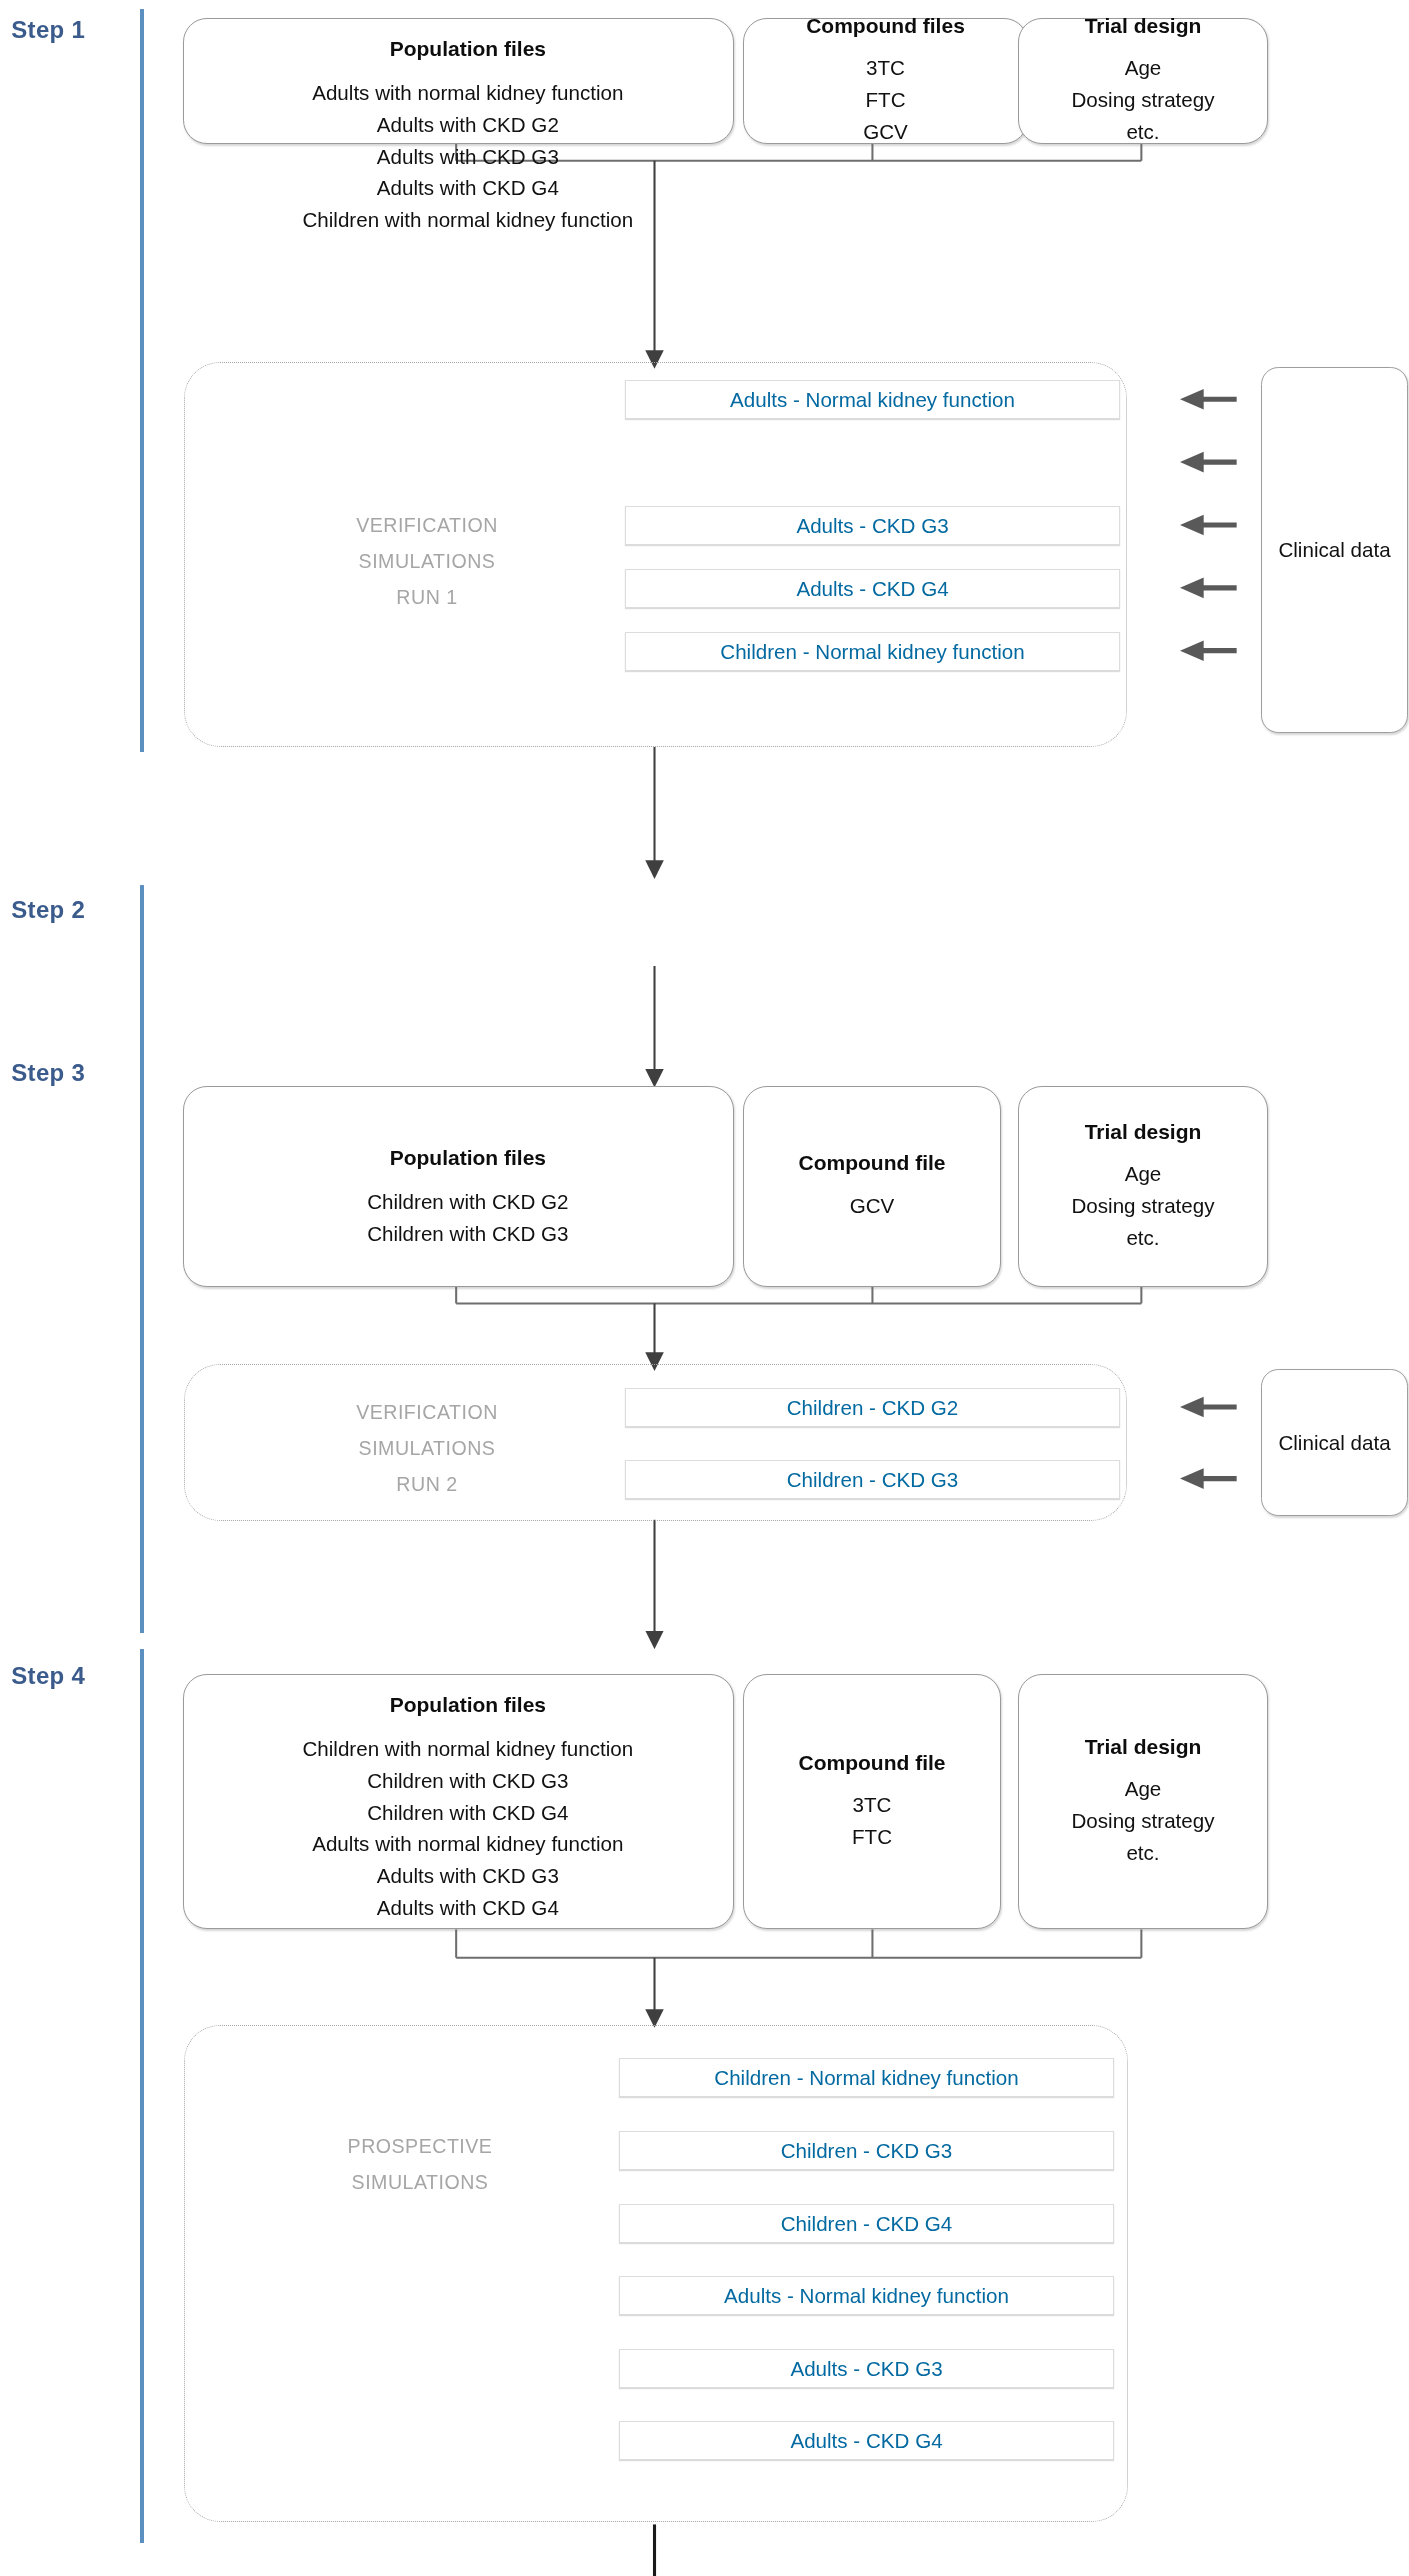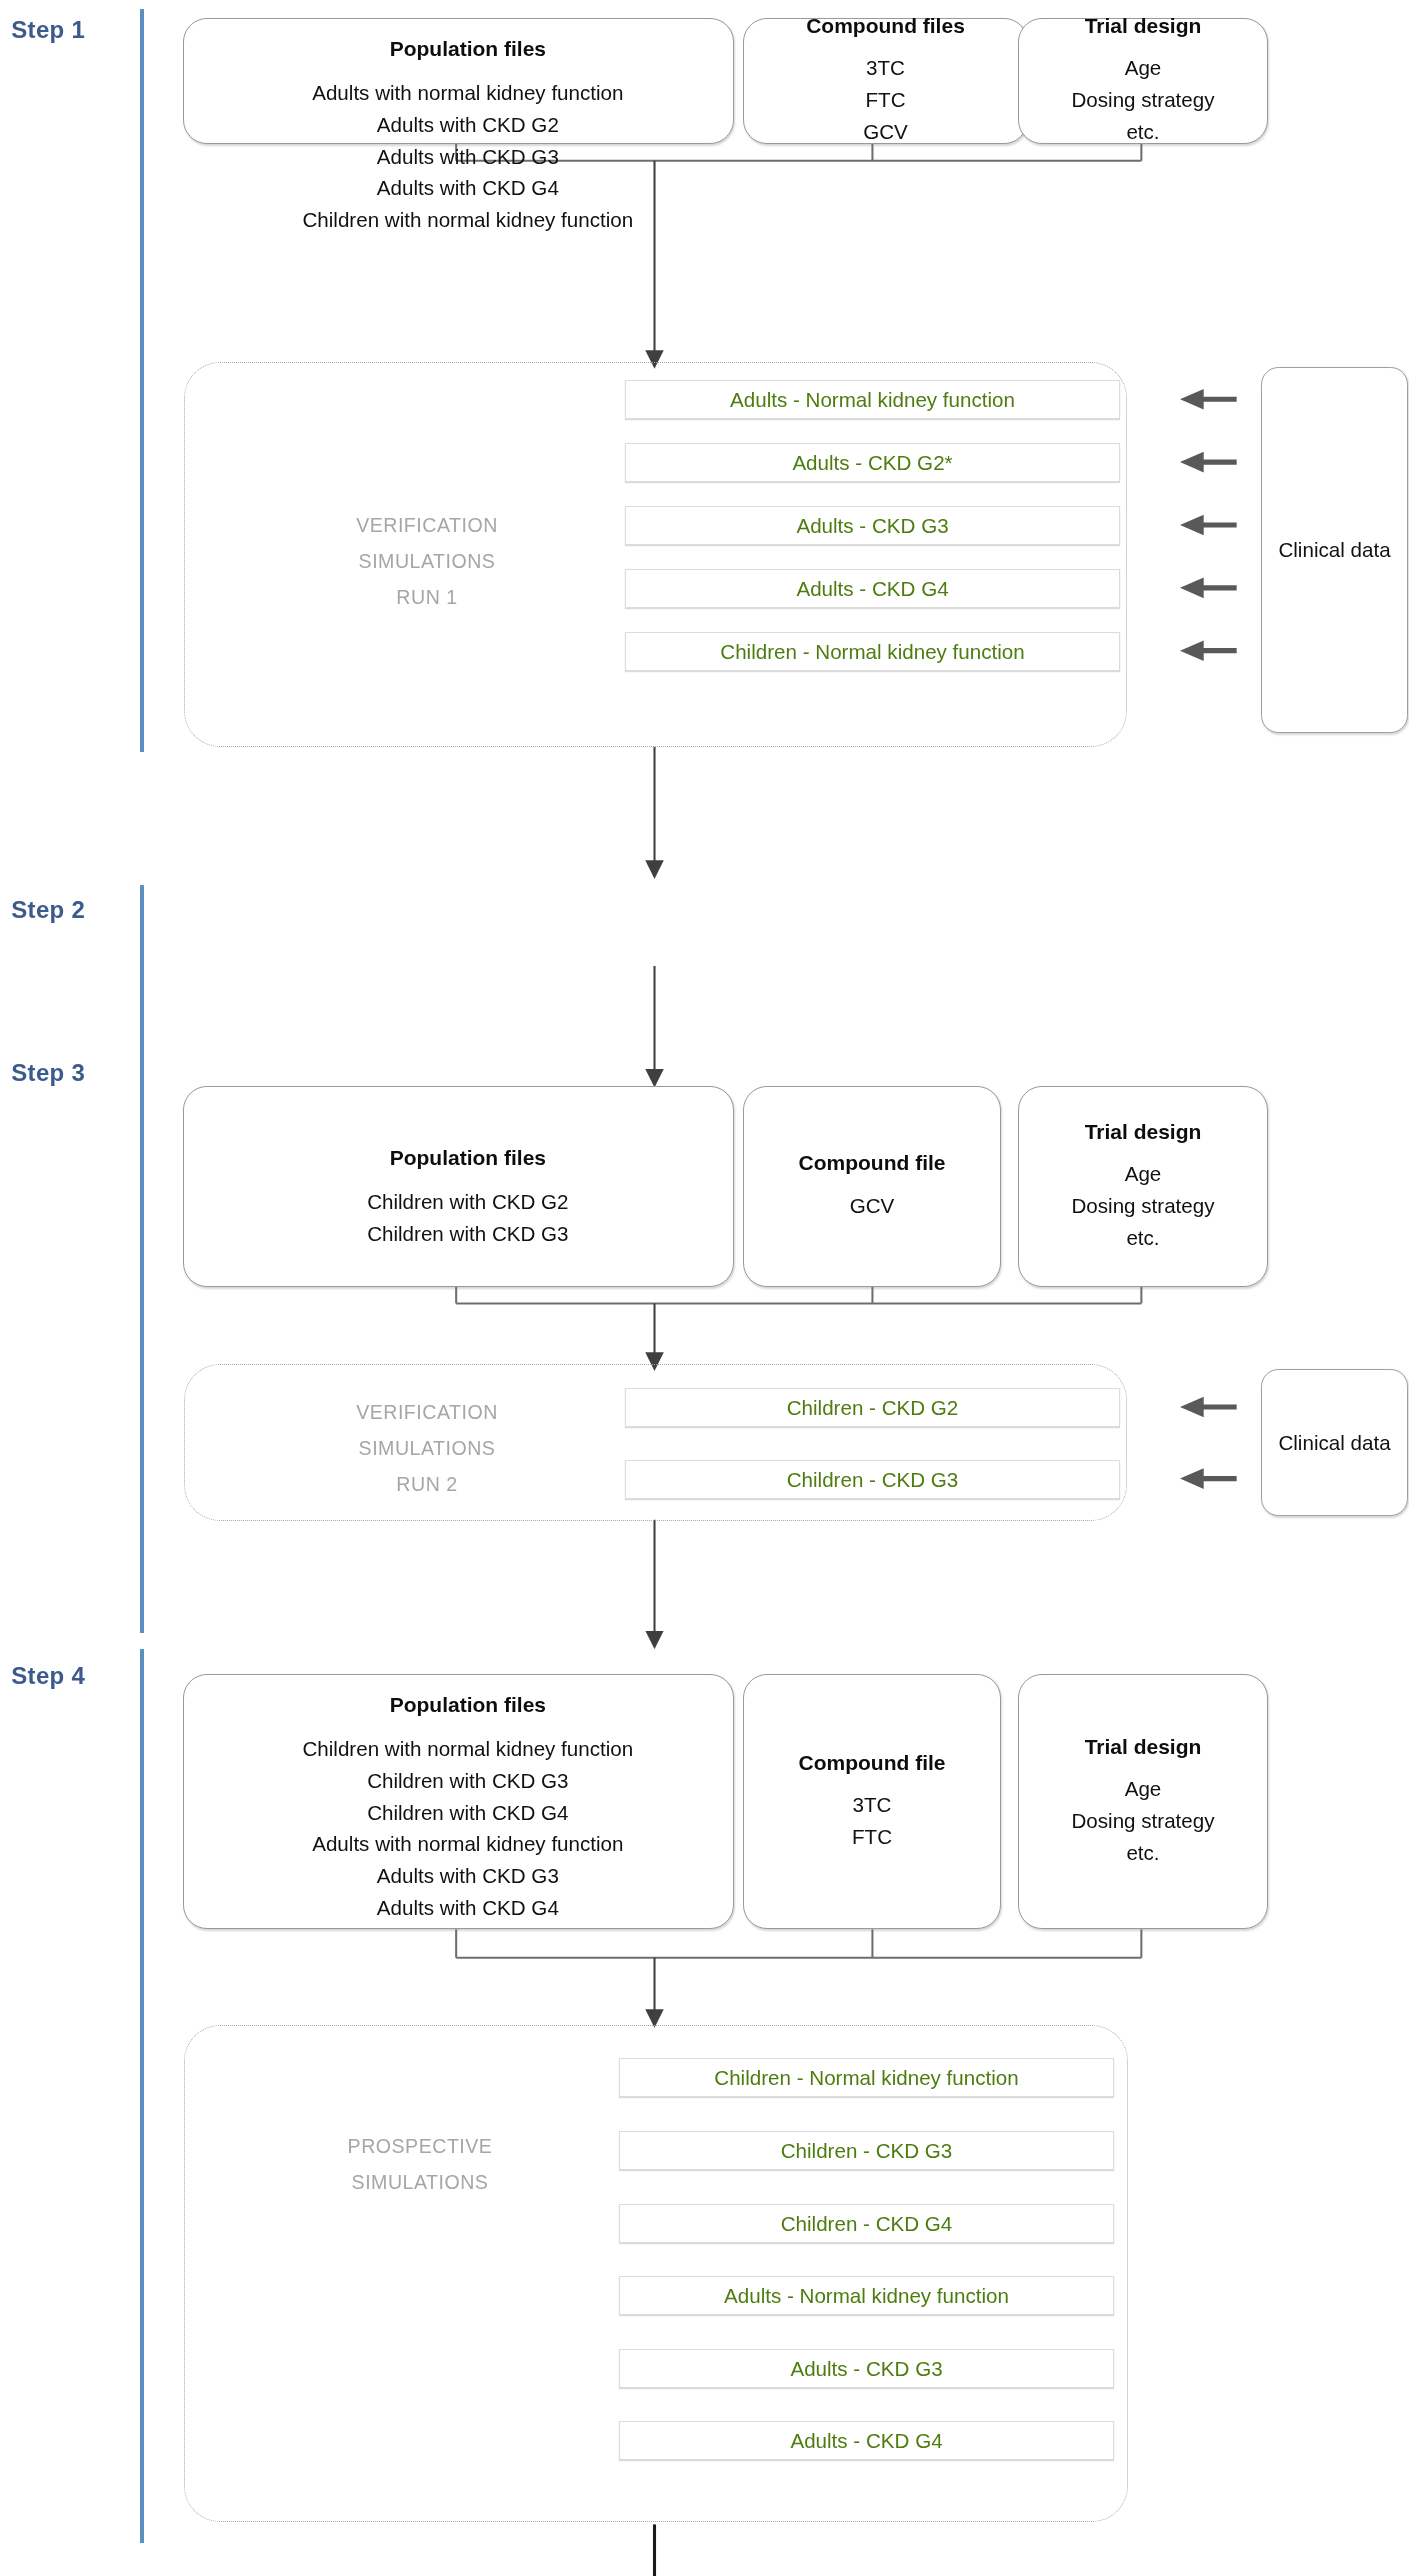--- a/index.html
+++ b/index.html
@@ -98,21 +98,21 @@
 
   
   .sim-box {
     position: absolute;
     background: #ffffff;
     border: 1px solid #DCDCDC;
     display: flex;
     align-items: center;
     justify-content: center;
     font-size: 20.6px;
-    color: #4d7c0f;
+    color: #0369a1;
     box-shadow: 0 1px 1px rgba(190,190,190,0.55);
   }
 
   
   .clin-box {
     position: absolute;
     background: #ffffff;
     border: 1px solid #9E9E9E;
     border-radius: 17.5px;
     box-shadow: 1px 1.5px 2.1px rgba(120,120,120,0.30);
@@ -244,23 +244,20 @@
 
   <div class="sim-caption" style="left:319px; top:507px; width:216px;">
     <div>VERIFICATION</div>
     <div>SIMULATIONS</div>
     <div>RUN 1</div>
   </div>
 
   <div class="sim-box" style="left:625px; top:380px; width:495px; height:39px;">
     <span>Adults - Normal kidney function</span>
   </div>
-  <div class="sim-box" style="left:625px; top:443px; width:495px; height:39px;">
-    <span>Adults - CKD G2*</span>
-  </div>
   <div class="sim-box" style="left:625px; top:506px; width:495px; height:39px;">
     <span>Adults - CKD G3</span>
   </div>
   <div class="sim-box" style="left:625px; top:569px; width:495px; height:39px;">
     <span>Adults - CKD G4</span>
   </div>
   <div class="sim-box" style="left:625px; top:632px; width:495px; height:39px;">
     <span>Children - Normal kidney function</span>
   </div>
 

